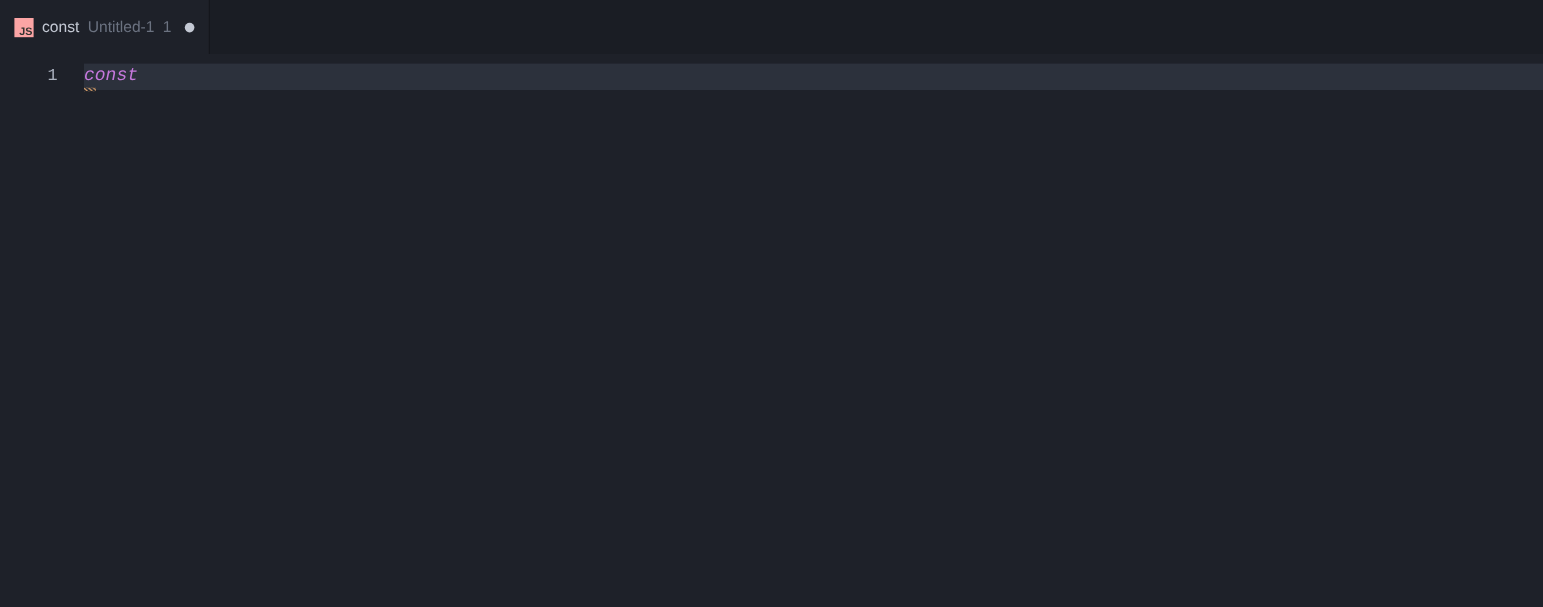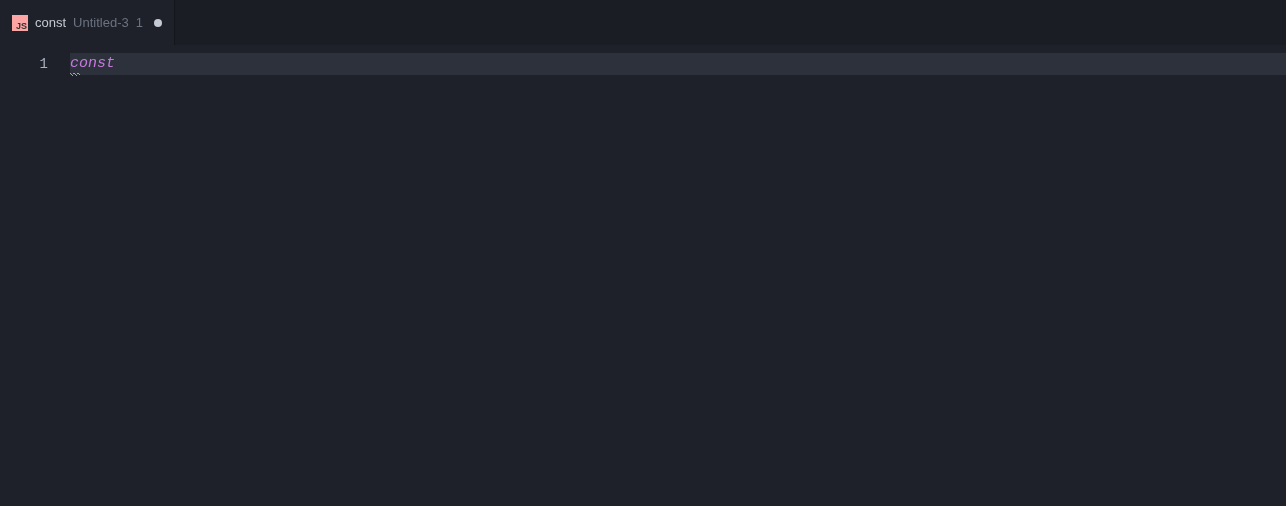--- a/index.html
+++ b/index.html
@@ -124,21 +124,21 @@
   </style>
 </head>
 <body>
 
 <div class="tab-bar">
   <div class="tab">
     <div class="js-icon">
       <span>JS</span>
     </div>
     <span class="tab-title">const</span>
-    <span class="tab-subtitle">Untitled-3</span>
+    <span class="tab-subtitle">Untitled-1</span>
     <span class="tab-number">1</span>
     <div class="tab-dirty"></div>
   </div>
 </div>
 
 <div class="editor">
   <div class="gutter">
     <div class="line-number">1</div>
   </div>
   <div class="code-area">

